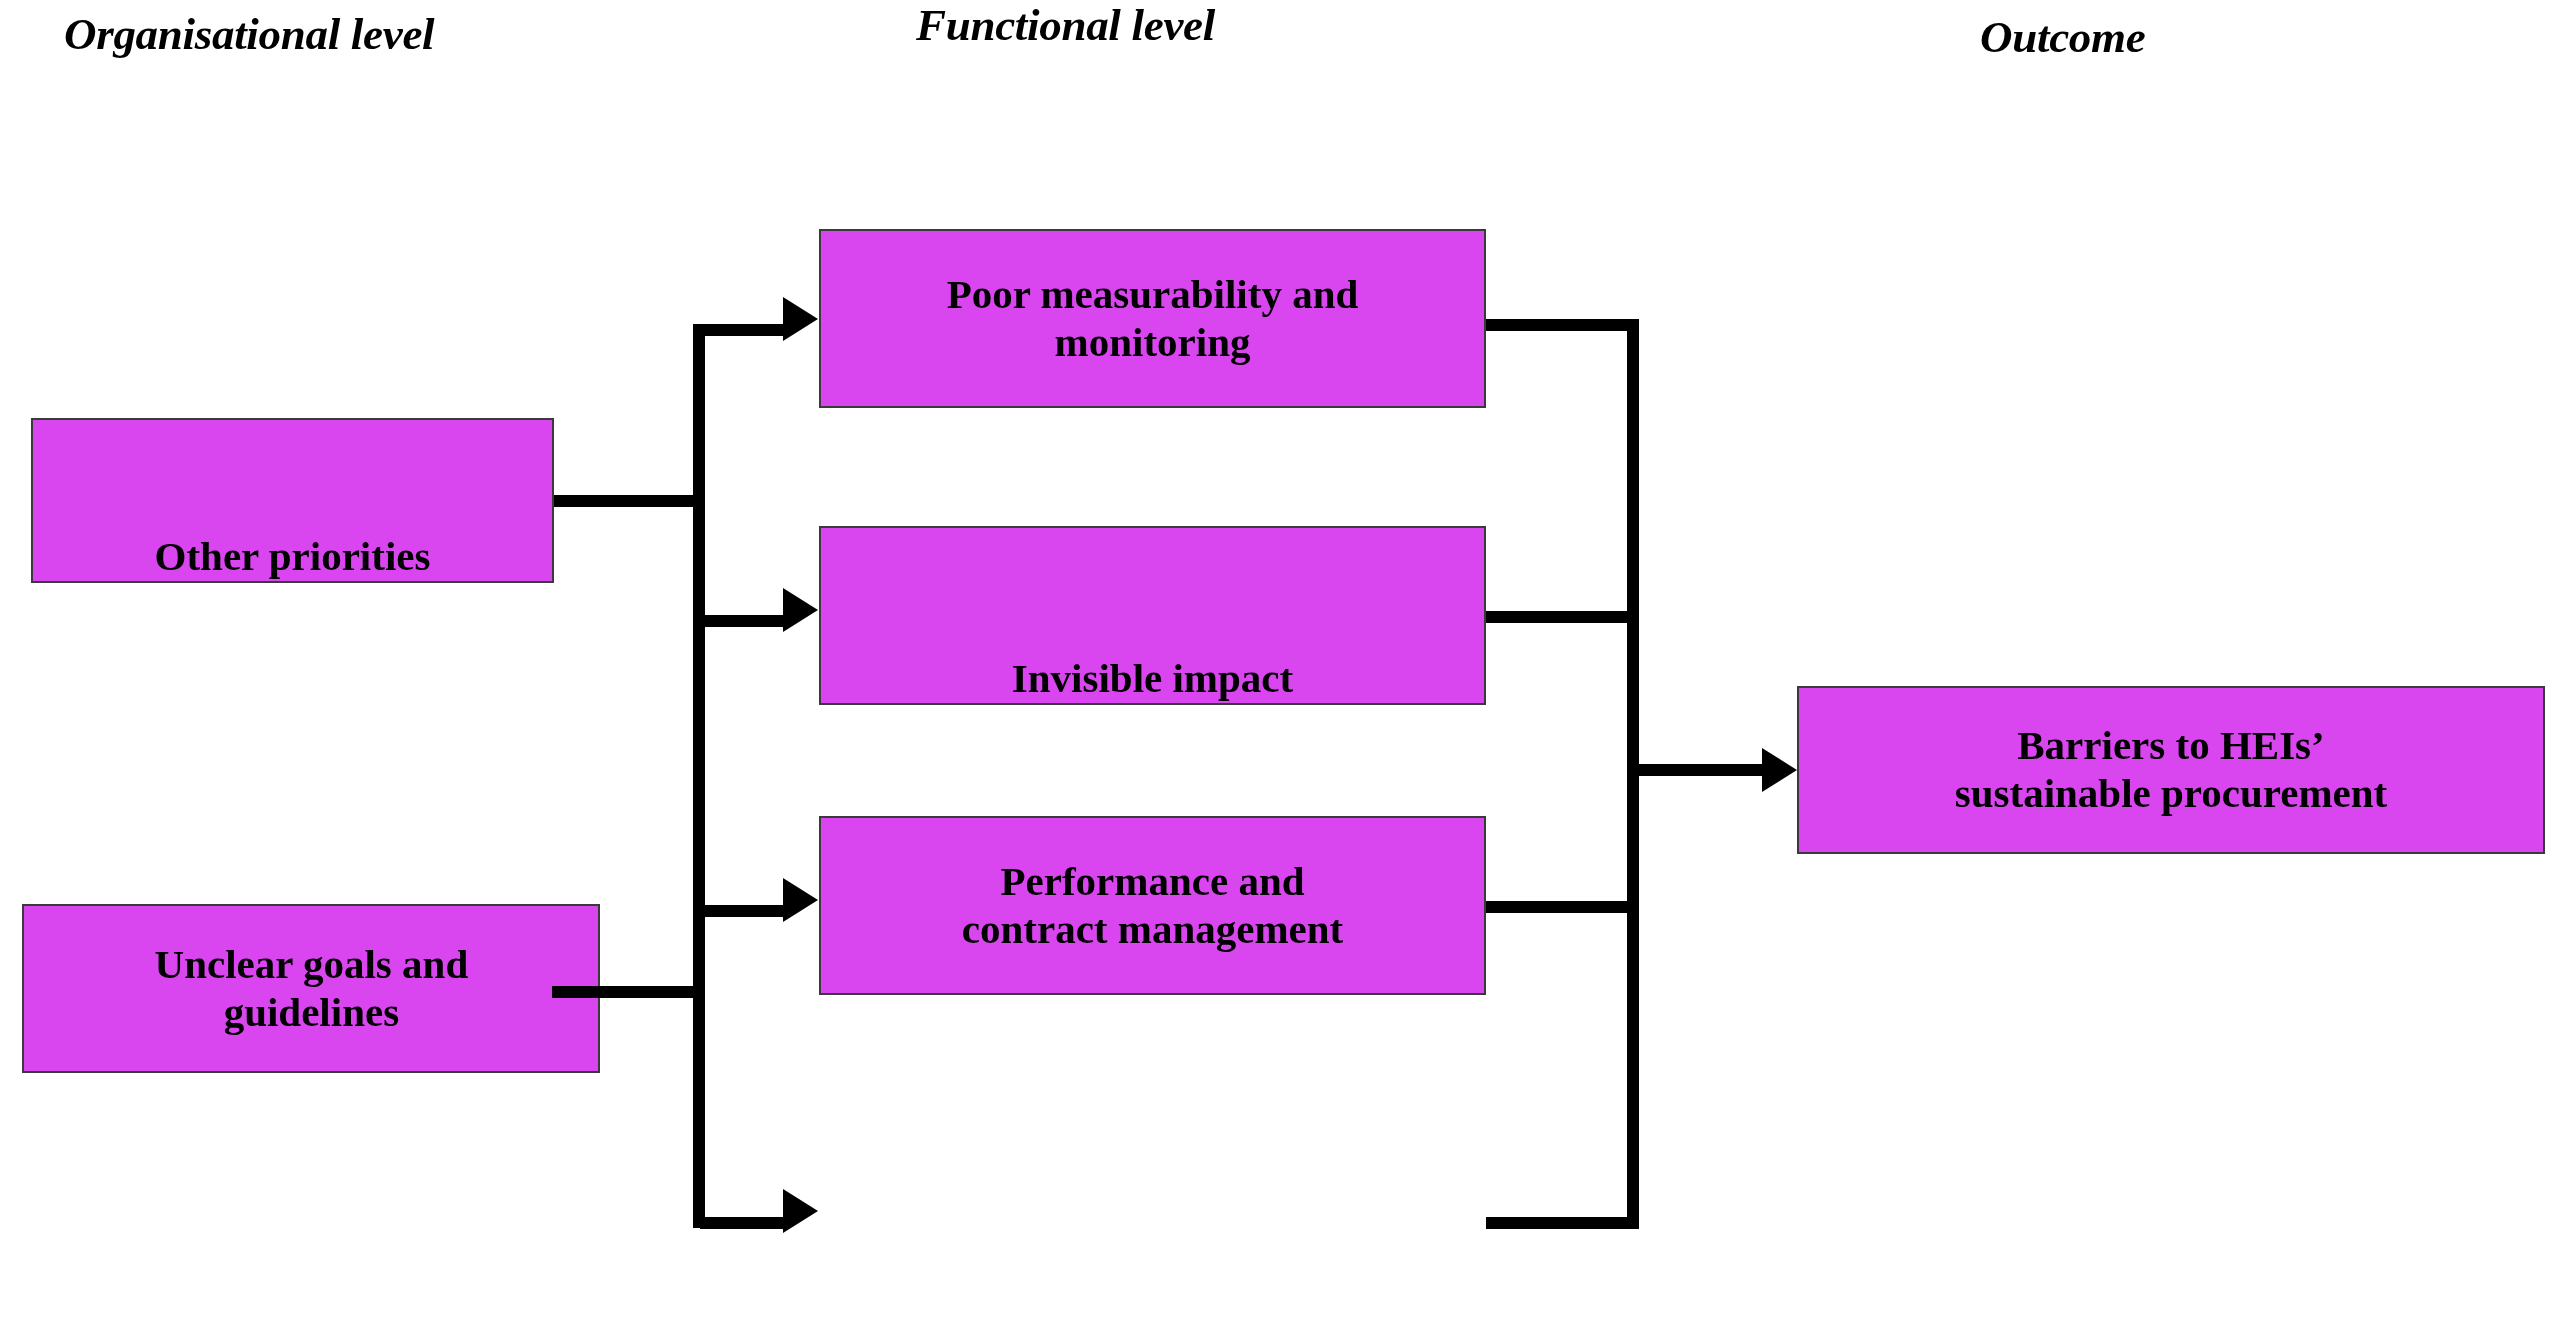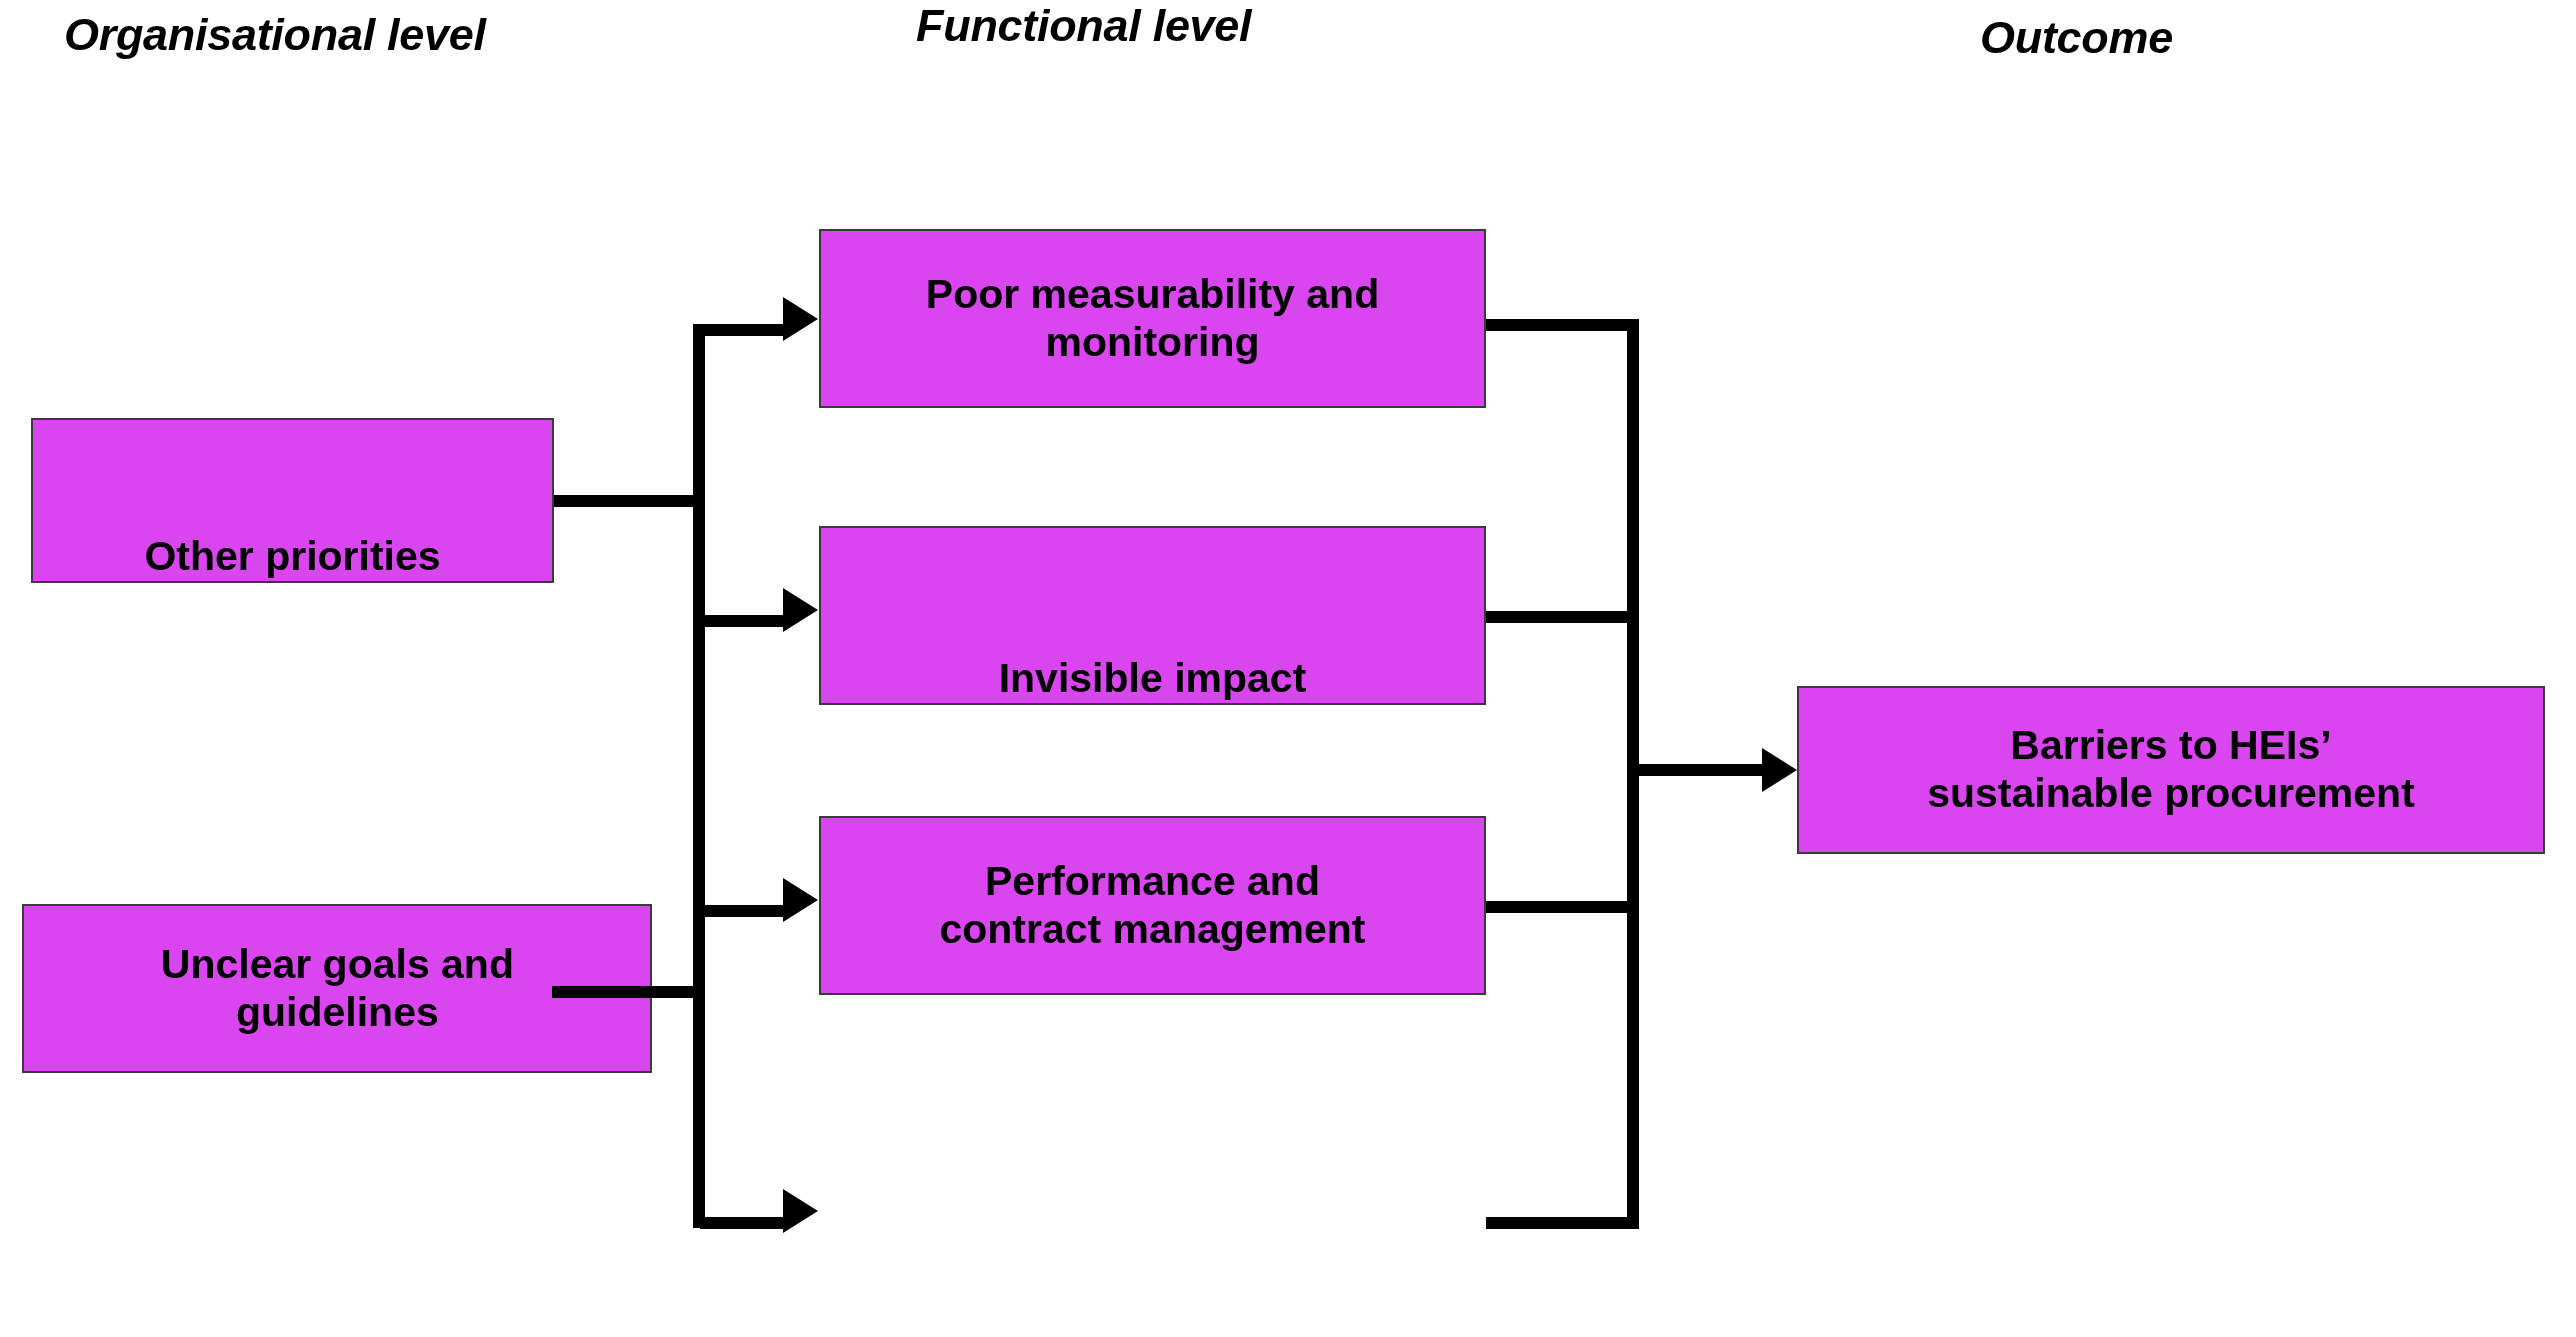--- a/index.html
+++ b/index.html
@@ -6,20 +6,21 @@
   body{
     font-family:"Liberation Sans","DejaVu Sans",sans-serif;
     -webkit-font-smoothing:antialiased;
   }
   #canvas{
     position:relative;
     width:2576px;
     height:1337px;
     background:#ffffff;
     overflow:hidden;
+    font-family:Liberation Serif, serif;
   }
 
   
   .col-head{
     position:absolute;
     font-style:italic;
     font-weight:bold;
     color:#000000;
     font-size:45px;
     line-height:1;
@@ -69,21 +70,21 @@
   <div class="col-head" style="left:916px; top:3.4px;">Functional level</div>
 
   <div class="col-head" style="left:1980px; top:15px;">Outcome</div>
 
   <div class="node" style="left:31px; top:418px; width:523px; height:165px;align-items:flex-end;">
     <span class="label">
       <span>Other priorities</span><br>
     </span>
   </div>
 
-  <div class="node" style="left:22.4px; top:904px; width:630px; height:169px;">
+  <div class="node" style="left:22.4px; top:904px; width:578px; height:169px;">
     <span class="label">
       <span>Unclear goals and</span><br>
       <span>guidelines</span>
     </span>
   </div>
 
   <div class="node" style="left:819px; top:229px; width:667px; height:179px;">
     <span class="label">
       <span>Poor measurability and</span><br>
       <span>monitoring</span>

